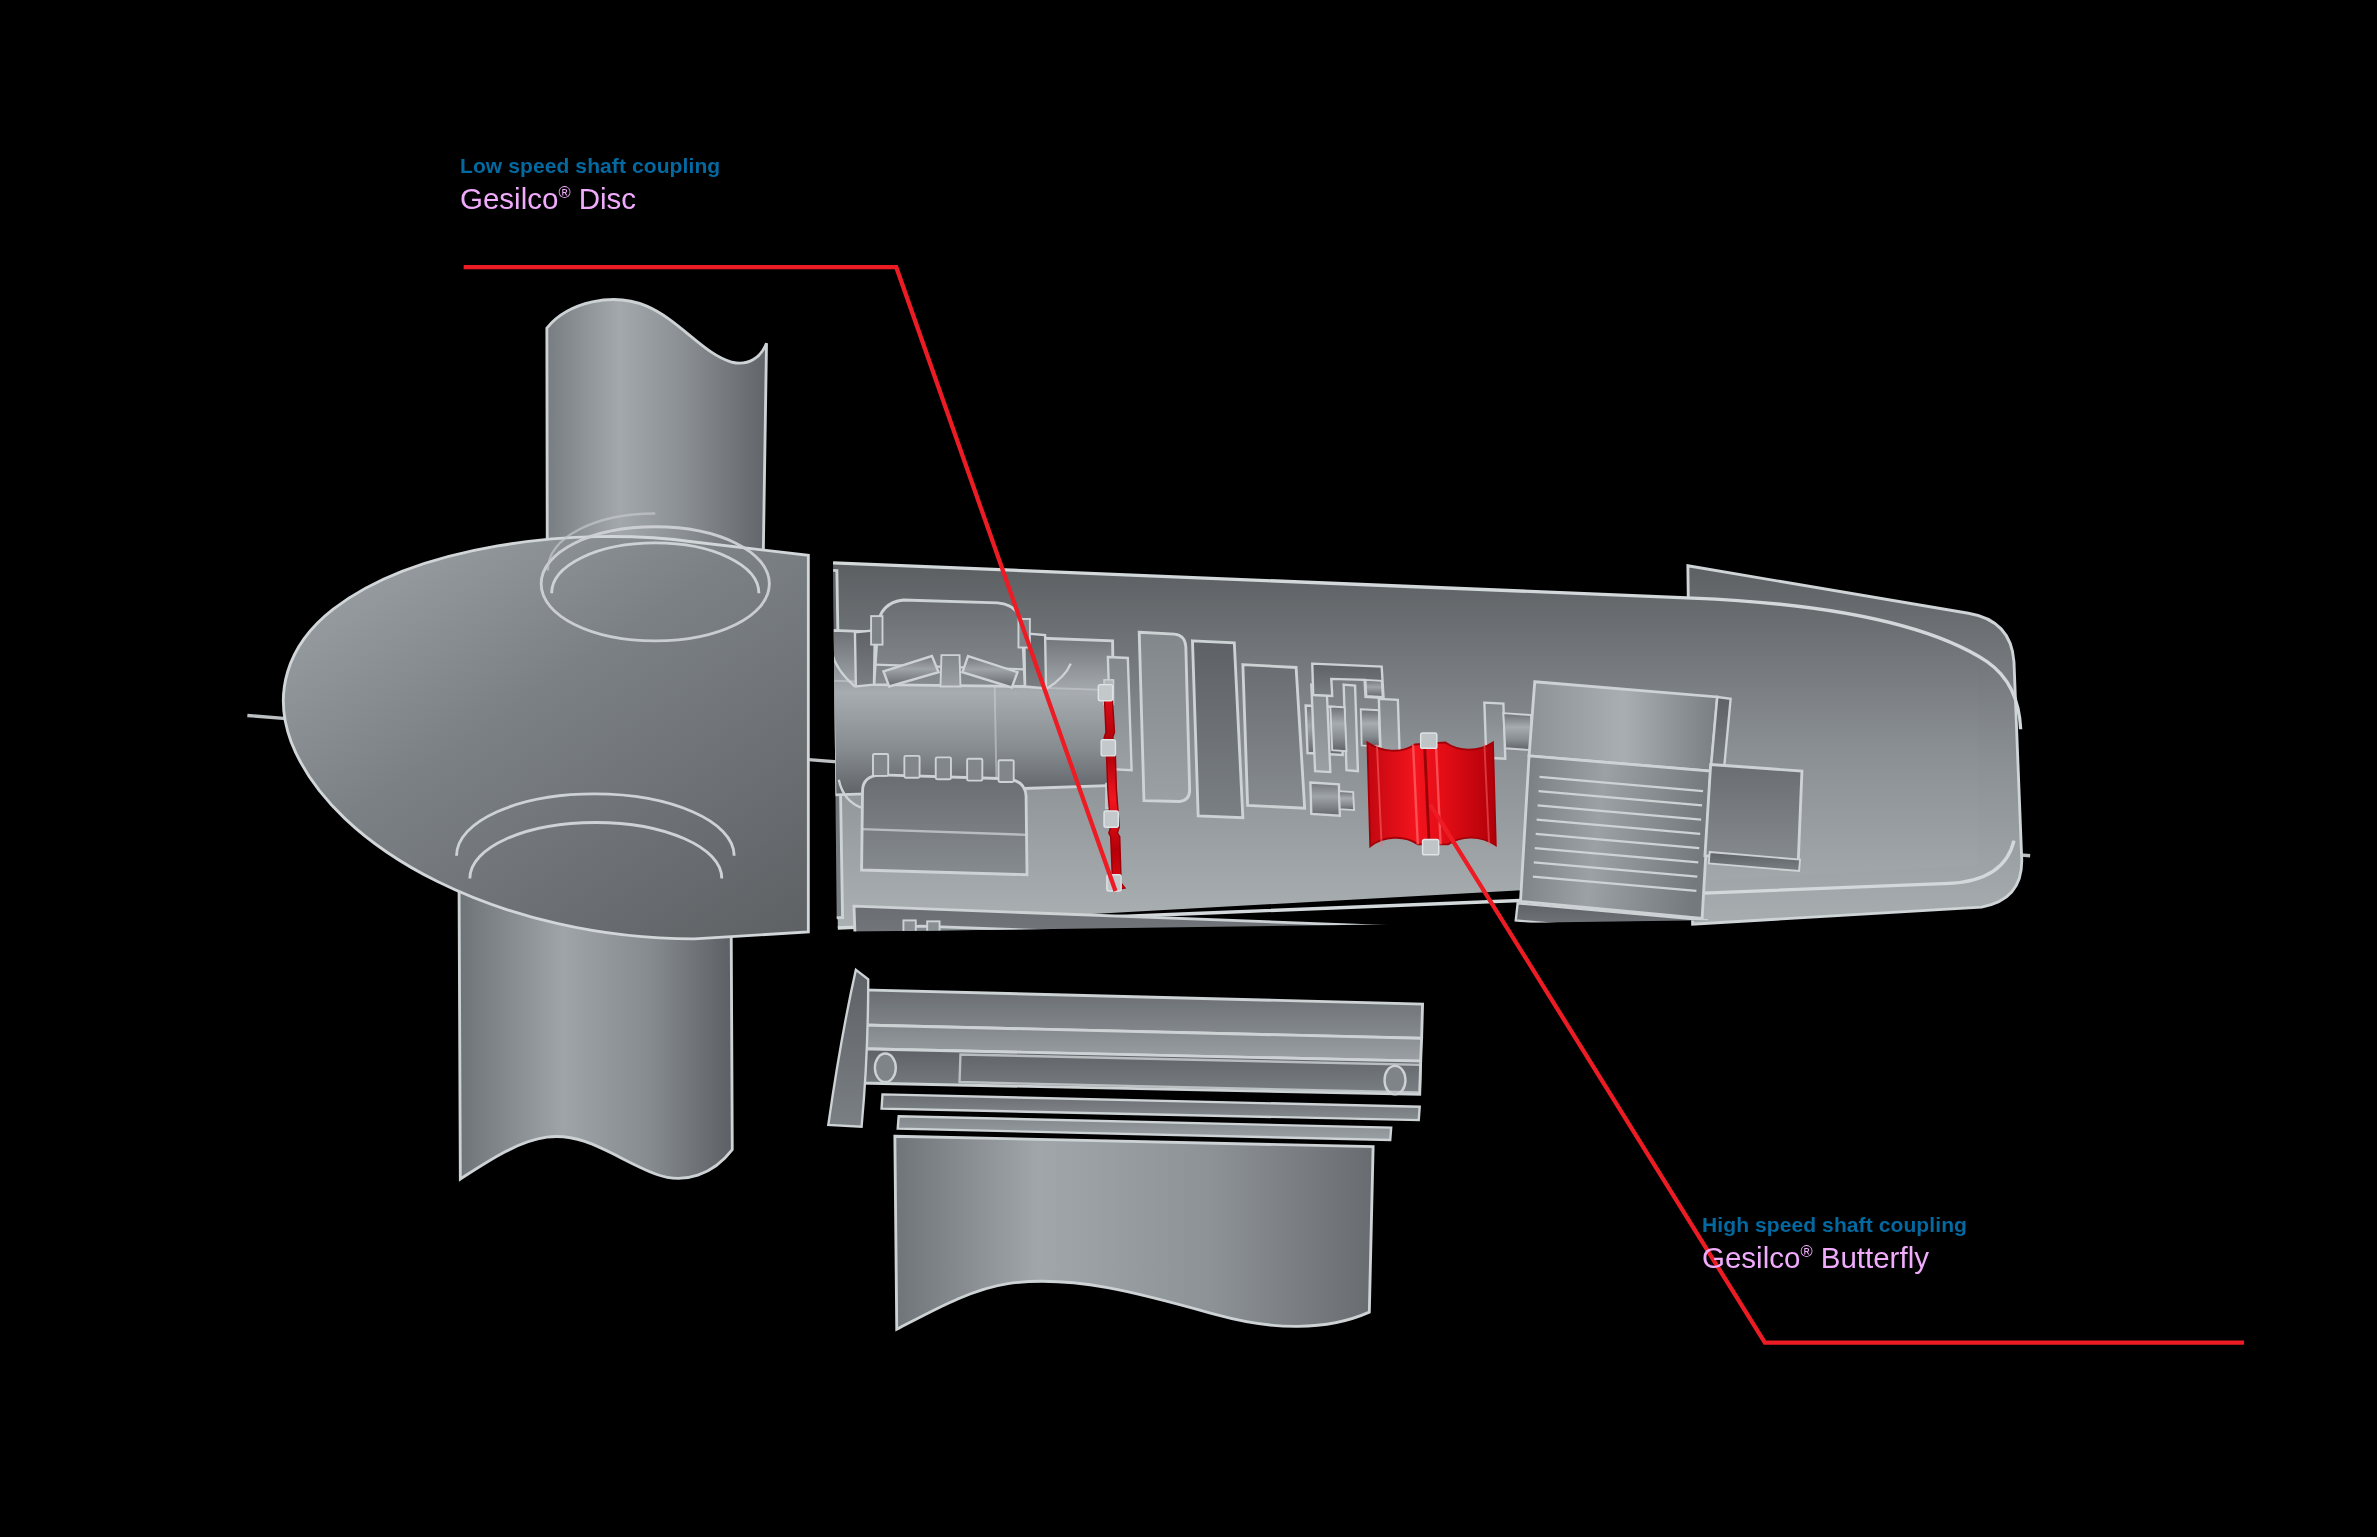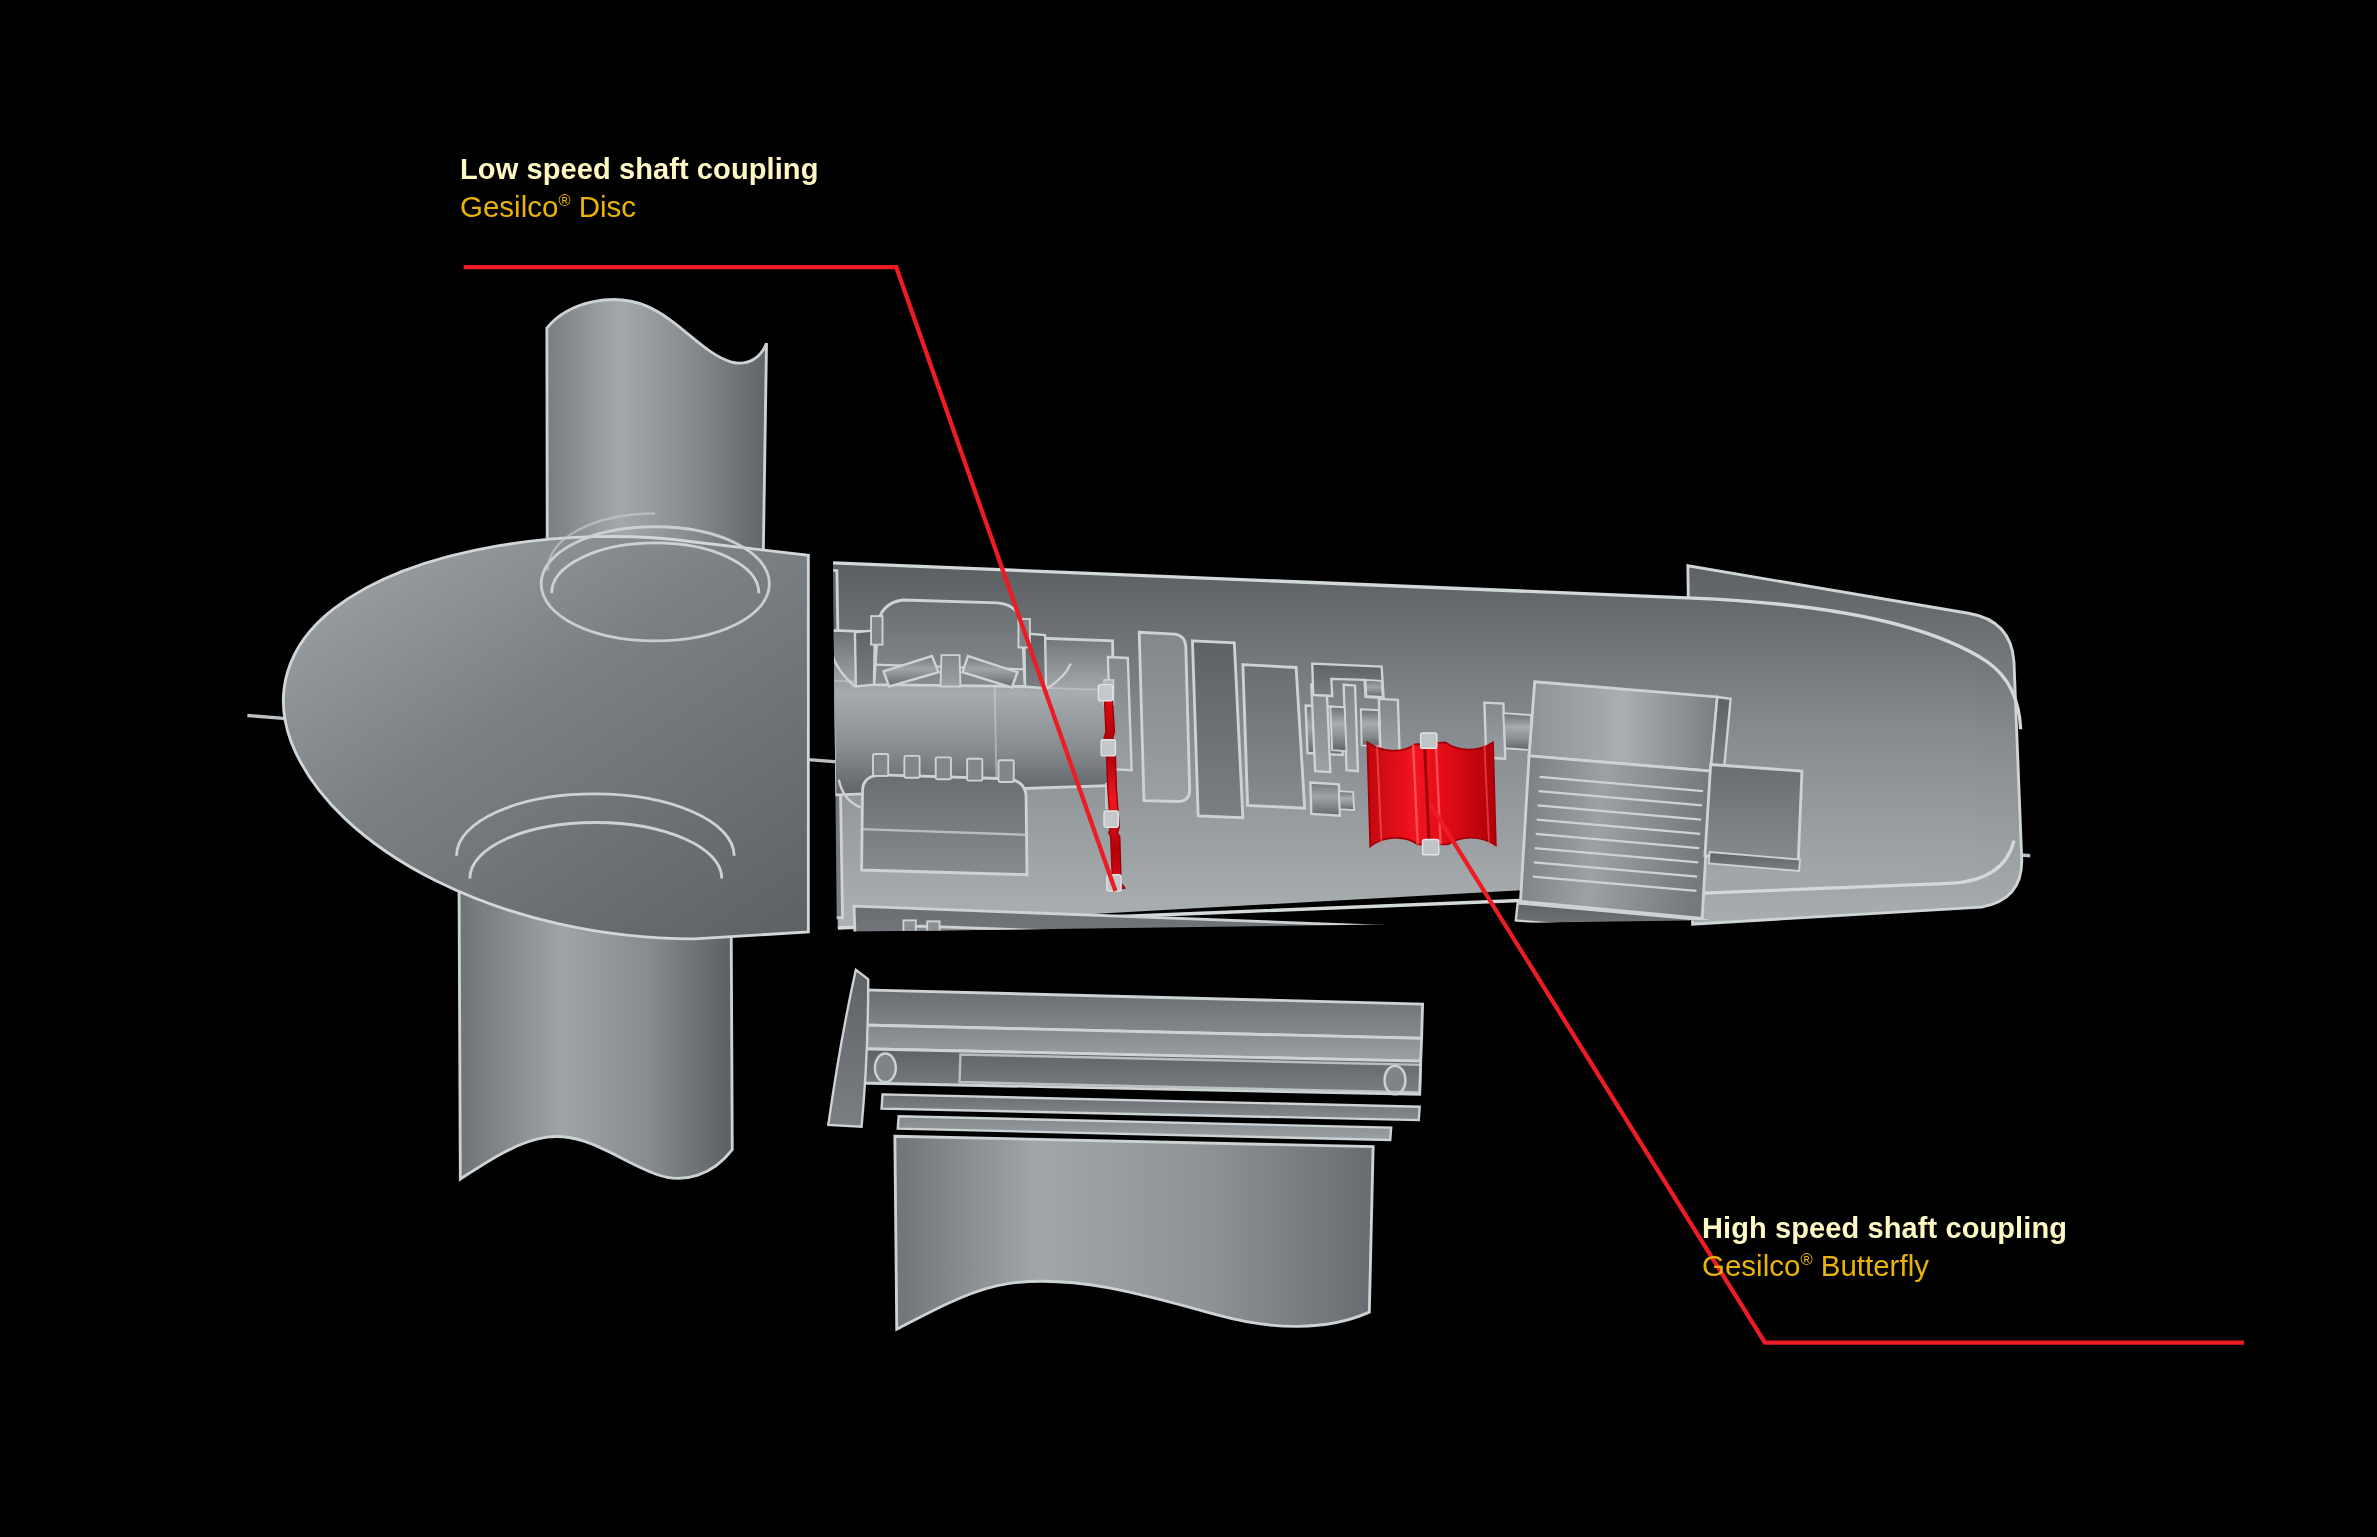--- a/index.html
+++ b/index.html
@@ -26,30 +26,30 @@
     width: 2403px;
     height: 1537px;
     display: block;
   }
   .callout {
     position: absolute;
     white-space: nowrap;
     line-height: 1.0;
   }
   .callout .ln1 {
-    font-size: 29px;
+    font-size: 21px;
     font-weight: bold;
-    color: #fef9c3;
+    color: #0369a1;
     letter-spacing: 0.1px;
     display: block;
   }
   .callout .ln2 {
     font-size: 29.5px;
     font-weight: normal;
-    color: #eab308;
+    color: #f0abfc;
     display: block;
     margin-top: 7.6px;
   }
   .callout .ln2 sup {
     font-size: 0.56em;
     vertical-align: super;
     line-height: 0;
   }
   #callout-low {
     left: 460px;

